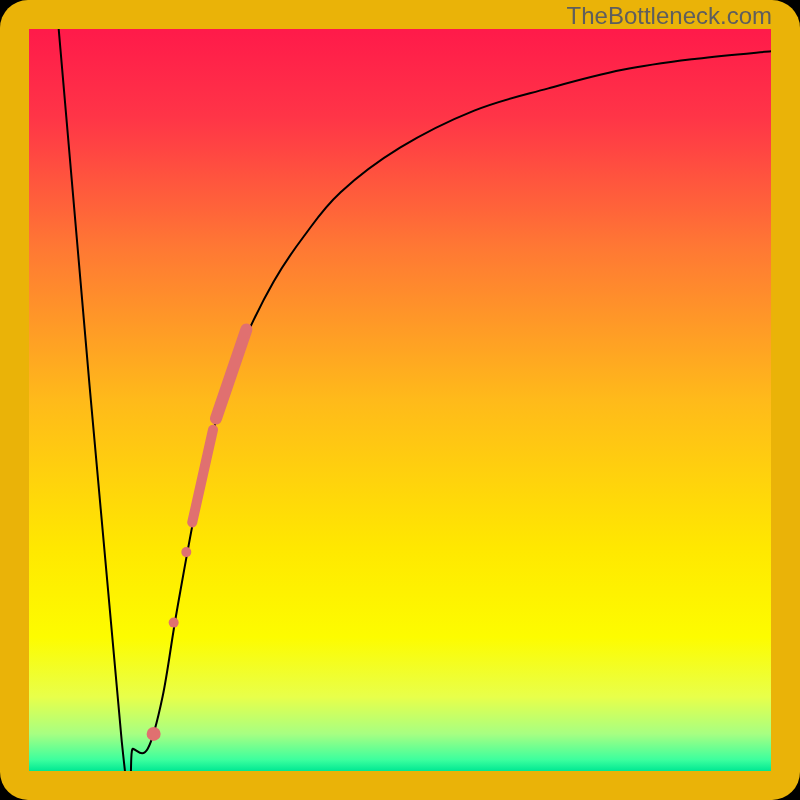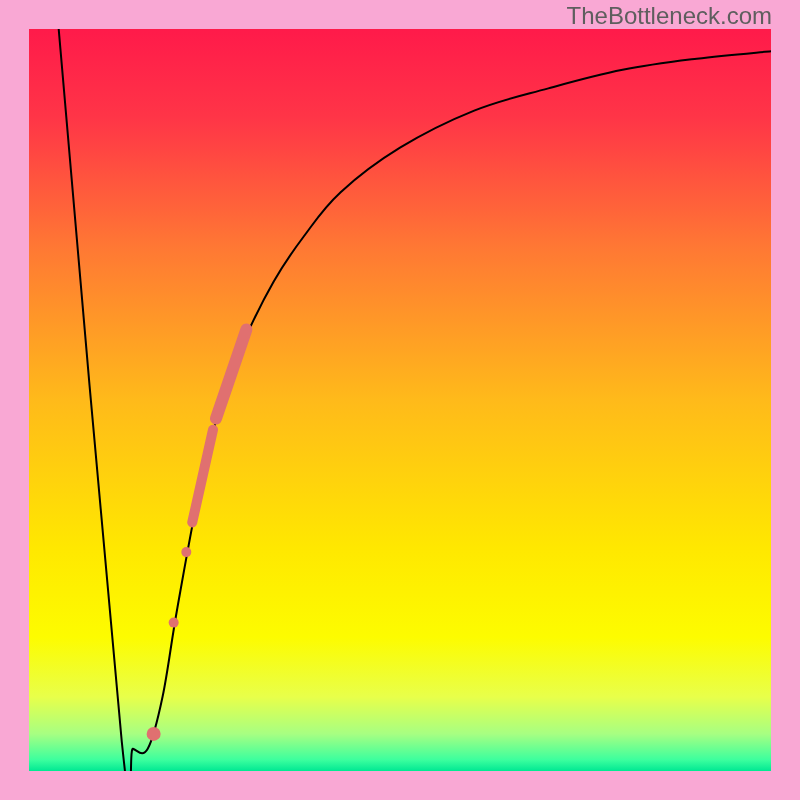--- a/index.html
+++ b/index.html
@@ -10,21 +10,22 @@
     background: #000;
     position: relative;
     font-family: Arial, Helvetica, sans-serif;
   }
   .frame {
     position: absolute;
     top: 0;
     left: 0;
     width: 800px;
     height: 800px;
-    background: #f9a8d4;
+    background: #eab308;
+    border-radius: 28px;
   }
   .plot-area {
     position: absolute;
     top: 29px;
     left: 29px;
     width: 742px;
     height: 742px;
     overflow: hidden;
   }
   .watermark {

